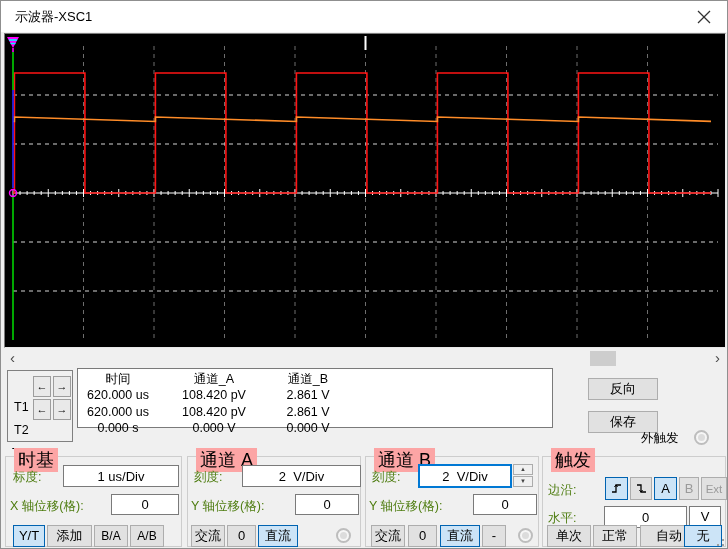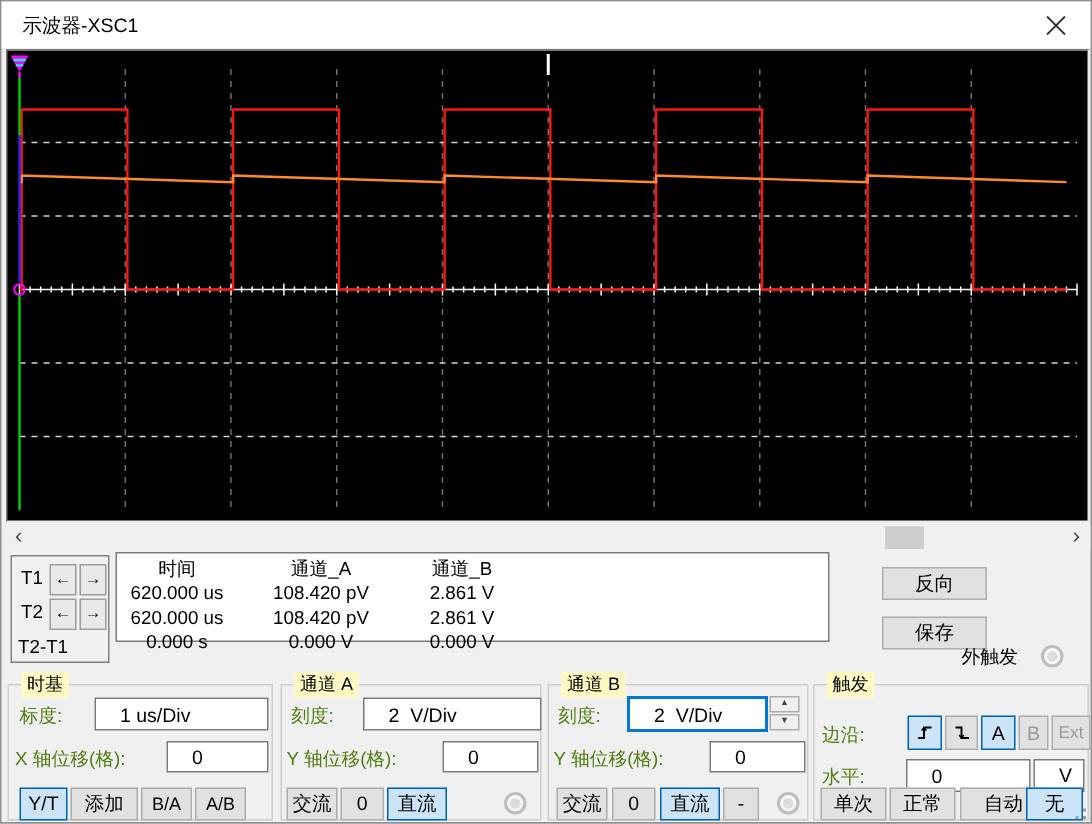--- a/index.html
+++ b/index.html
@@ -17,44 +17,44 @@
            border:1px solid #7b7b7b;border-right-color:#e8e8e8;border-bottom-color:#e8e8e8;}
   .display svg{display:block;}
   
   .hscroll{position:absolute;left:1px;top:349px;width:726px;height:17px;background:#f0f0f0;}
   .scrollarrow{position:absolute;top:0;width:17px;height:17px;color:#4a4a4a;font-size:15px;
                line-height:15px;text-align:center;}
   .scrollarrow.left{left:2px;} .scrollarrow.right{right:2px;}
   .thumb{position:absolute;left:588px;top:1px;width:26px;height:15px;background:#cdcdcd;}
   
   .tbox{position:absolute;left:6px;top:369px;width:66px;height:72px;border:1px solid #808080;background:#f0f0f0;}
-  .tbox .lab{position:absolute;font-size:12.5px;color:#000;}
+  .tbox .lab{position:absolute;font-size:12.5px;color:#000;margin-top:22px;}
   .abtn{position:absolute;width:18px;height:21px;background:#e9e9e9;border:1px solid #9d9d9d;
         font-size:11px;line-height:19px;text-align:center;color:#000;padding:0;}
   
   .readout{position:absolute;left:76px;top:367px;width:476px;height:60px;background:#fff;border:1px solid #7a7a7a;}
   .rcell{position:absolute;font-size:12.5px;color:#000;text-align:center;white-space:pre;}
   .c1{left:0;width:80px;} .c2{left:86px;width:100px;} .c3{left:180px;width:100px;}
   .rh{top:2px;} .r1{top:19px;} .r2{top:36px;} .r3{top:52px;}
   
   .btn{position:absolute;background:#e1e1e1;border:1px solid #adadad;font-size:13px;color:#000;
        text-align:center;padding:0;font-family:inherit;white-space:nowrap;}
   .btn.sel{background:#cce4f7;border-color:#0063b1;}
   .btn.dim{color:#9a9a9a;}
   .sidebtn{left:587px;width:70px;height:22px;line-height:20px;}
   
   .extlab{position:absolute;left:640px;top:429px;font-size:12.5px;color:#000;}
   .conn{position:absolute;width:15px;height:15px;border:2px solid #bdbdbd;border-radius:50%;background:#f6f6f6;}
   .conn .dot{position:absolute;left:2px;top:2px;width:7px;height:7px;border-radius:50%;background:#dcdcdc;}
   
   .group{position:absolute;top:455px;height:91px;border:1px solid #cdcdcd;}
-  .gtitle{position:absolute;left:8px;top:-9px;background:#fef9c3;padding:0 4px;font-size:12px;color:#000;}
+  .gtitle{position:absolute;left:8px;top:-9px;background:#fca5a5;padding:0 4px;font-size:18px;color:#000;}
   .glab{position:absolute;font-size:12.5px;color:#4d7c0f;white-space:nowrap;}
   .ginput{position:absolute;height:22px;border:1px solid #7a7a7a;background:#fff;font-size:13px;
-          padding:0 16px;font-family:inherit;color:#000;white-space:pre;}
+          padding:0 4px;font-family:inherit;color:#000;white-space:pre;text-align:center;}
   .ginput.focus{border:2px solid #0078d4;}
   .rowbtn{top:68px;height:22px;line-height:20px;}
   .spin{position:absolute;width:20px;}
   .spinbtn{position:absolute;left:0;width:20px;height:11px;background:#f0f0f0;border:1px solid #acacac;
            font-size:6px;line-height:9px;text-align:center;color:#444;padding:0;}
   
   .edgebtn{top:20px;width:23px;height:23px;display:flex;align-items:center;justify-content:center;}
   .grip{position:absolute;right:3px;bottom:2px;width:10px;height:10px;}
   .grip i{position:absolute;width:2px;height:2px;background:#a0a0a0;}
 </style>

